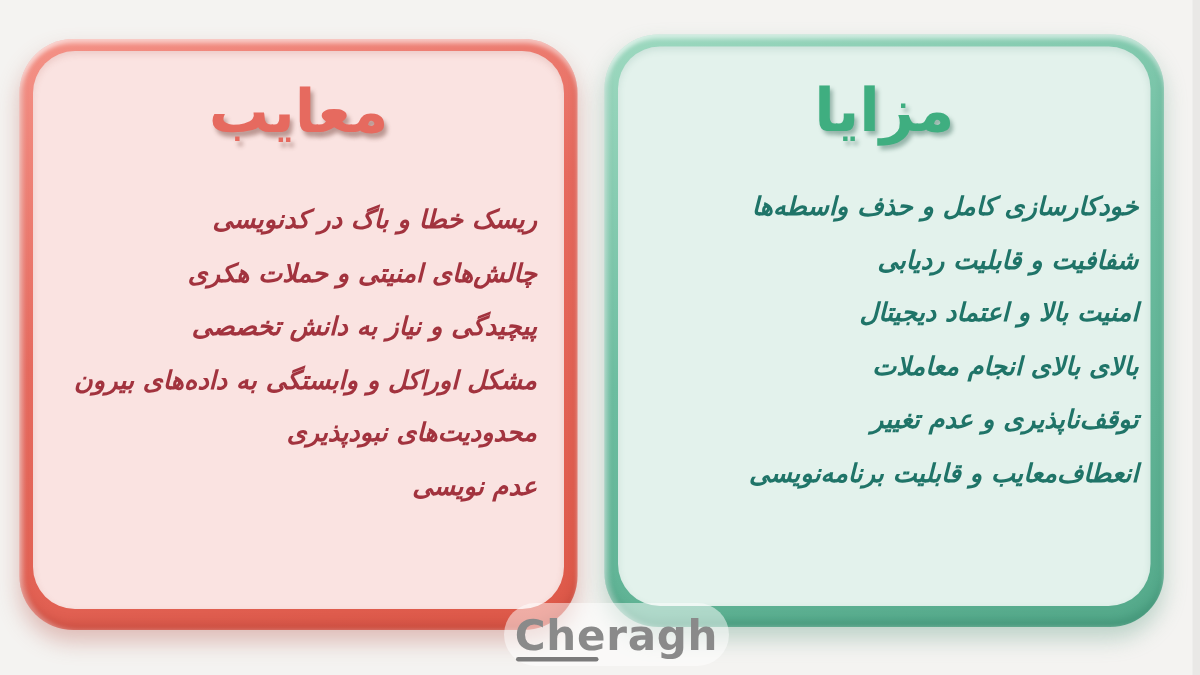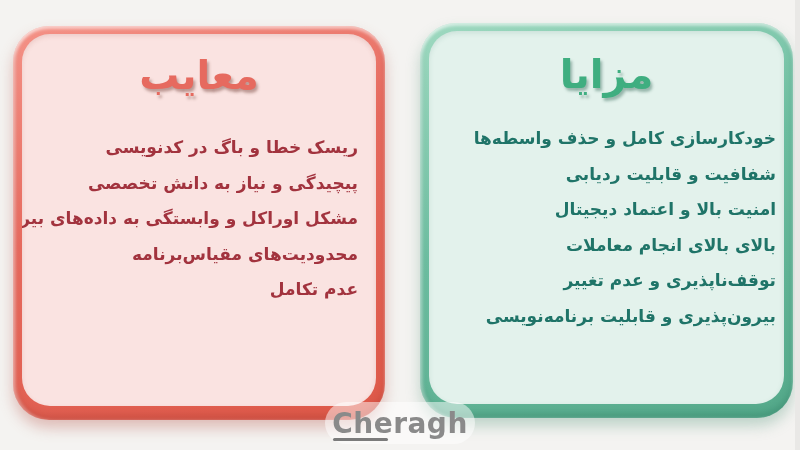--- a/index.html
+++ b/index.html
@@ -26,21 +26,21 @@
   .card-red {
     left: 13px; top: 26px;
     width: 372px; height: 394px;
     background: linear-gradient(160deg, var(--red-border-light) 0%, var(--red-border) 42%, var(--red-border-dark) 100%);
     box-shadow: 0 8px 14px rgba(198, 122, 112, 0.45),
                 inset 0 3px 3px rgba(255,255,255,0.5),
                 inset 3px 0 3px rgba(255,255,255,0.3),
                 inset 0 -5px 6px rgba(150, 45, 35, 0.25);
   }
   .card-green {
-    left: 420px; top: 23px;
+    left: 403px; top: 23px;
     width: 373px; height: 395px;
     background: linear-gradient(160deg, var(--green-border-light) 0%, var(--green-border) 45%, var(--green-border-dark) 100%);
     box-shadow: 0 8px 14px rgba(125, 172, 153, 0.45),
                 inset 0 3px 3px rgba(255,255,255,0.5),
                 inset 3px 0 3px rgba(255,255,255,0.3),
                 inset 0 -5px 6px rgba(25, 100, 75, 0.25);
   }
   .card-inner {
     height: 100%;
     border-radius: 28px;
@@ -76,35 +76,36 @@
   .card-list {
     direction: rtl;
     list-style: none;
     text-align: right;
     font-size: 17px;
     font-weight: bold;
   }
   .card-list li {
     white-space: nowrap;
     line-height: 35.5px;
+    font-style: italic;
   }
   .card-red .card-list {
     margin-top: 32px;
     padding-right: 18px;
     color: var(--red-text);
   }
   .card-green .card-list {
     margin-top: 24px;
     padding-right: 8px;
     color: var(--green-text);
   }
   
   .logo-pill {
     position: absolute;
-    left: 325px; top: 402px;
+    left: 336px; top: 402px;
     width: 150px; height: 42px;
     border-radius: 21px;
     background: rgba(255,255,255,0.5);
     display: flex;
     align-items: center;
     justify-content: center;
     z-index: 5;
   }
   .logo-text {
     position: relative;
@@ -124,38 +125,39 @@
 </head>
 <body>
 
 <div class="canvas">
 
   <div class="card card-red">
     <div class="card-inner">
       <h2 class="card-title">معایب</h2>
       <ul class="card-list">
           <li>ریسک خطا و باگ در کدنویسی</li>
+          <li>چالش‌های امنیتی و حملات هکری</li>
           <li>پیچیدگی و نیاز به دانش تخصصی</li>
           <li>مشکل اوراکل و وابستگی به داده‌های بیرون</li>
-          <li>محدودیت‌های مقیاس‌برنامه</li>
-          <li>عدم تکامل</li>
+          <li>محدودیت‌های نبود‌پذیری</li>
+          <li>عدم نویسی</li>
         </ul>
     </div>
   </div>
 
   <div class="card card-green">
     <div class="card-inner">
       <h2 class="card-title">مزایا</h2>
       <ul class="card-list">
           <li>خودکارسازی کامل و حذف واسطه‌ها</li>
           <li>شفافیت و قابلیت ردیابی</li>
           <li>امنیت بالا و اعتماد دیجیتال</li>
           <li>بالای بالای انجام معاملات</li>
           <li>توقف‌ناپذیری و عدم تغییر</li>
-          <li>بیرون‌پذیری و قابلیت برنامه‌نویسی</li>
+          <li>انعطاف‌معایب و قابلیت برنامه‌نویسی</li>
         </ul>
     </div>
   </div>
 
   <div class="logo-pill">
     <span class="logo-text">Cheragh<span class="logo-underline"></span></span>
   </div>
 
 </div>
 

